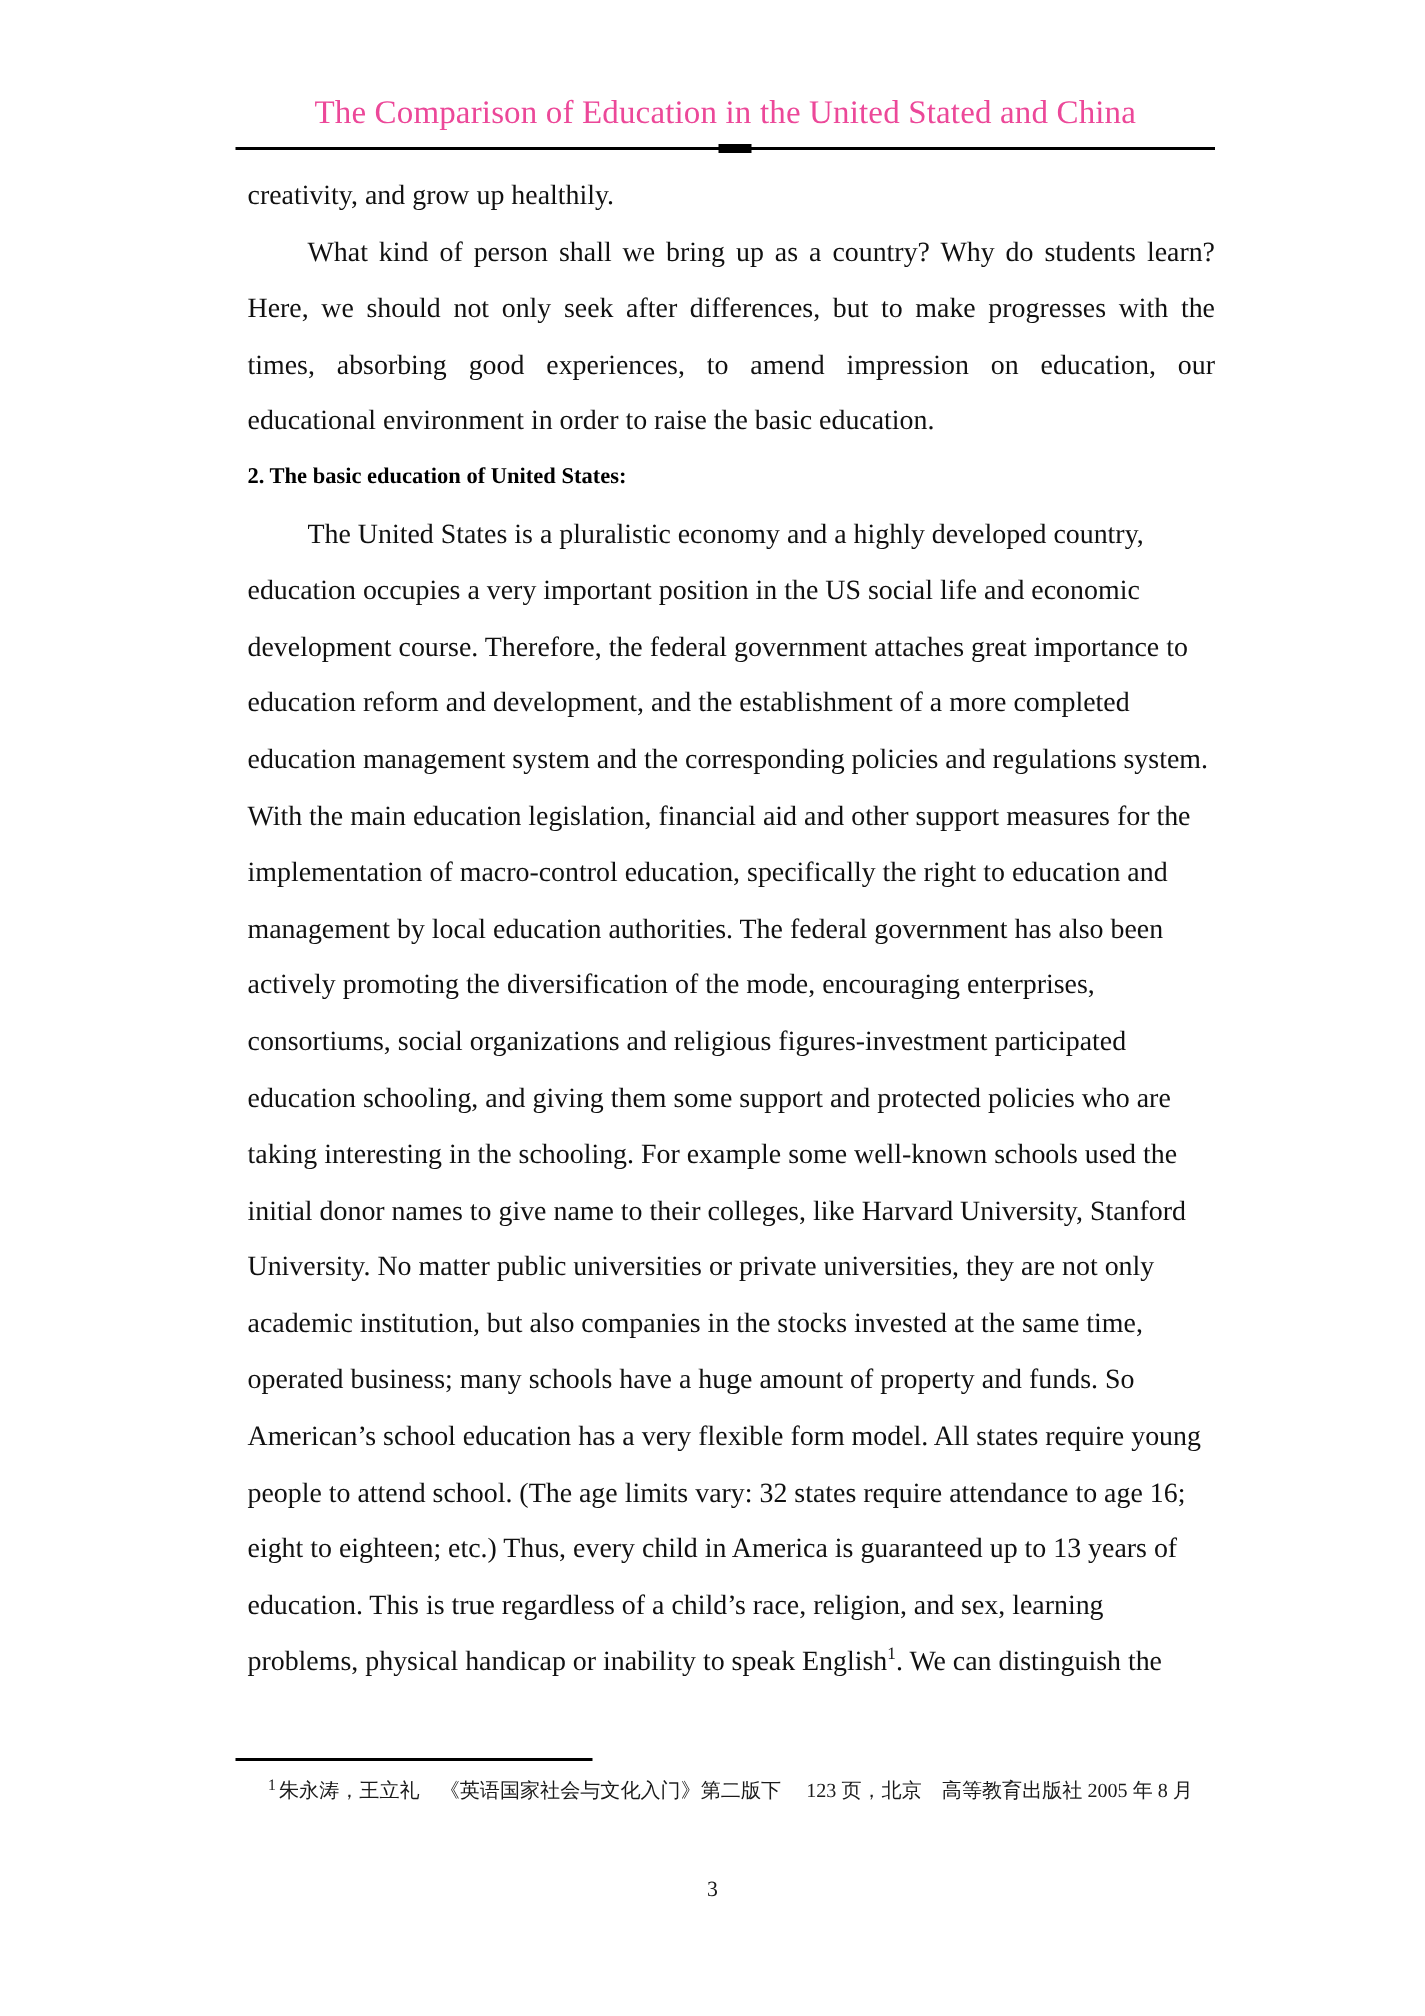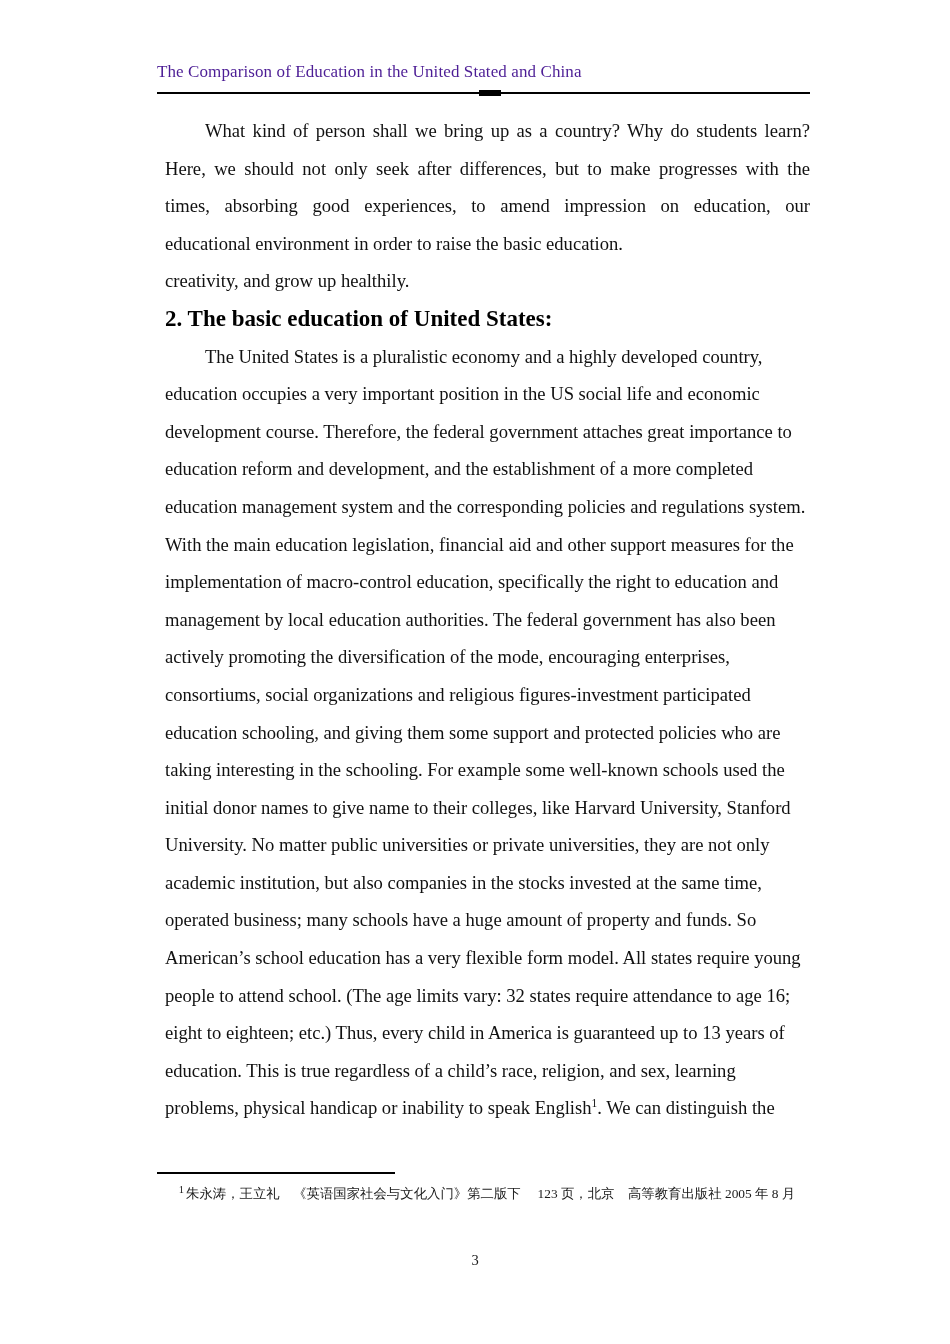--- a/index.html
+++ b/index.html
@@ -23,24 +23,25 @@
   }
 
   
   .header-block {
     position: absolute;
     left: 157px;
     top: 62px;
     width: 653px;
   }
   .header-title {
-    font-size: 17px;
+    font-size: 22px;
+    text-align: center;
     letter-spacing: 0.1px;
     line-height: 1.2;
-    color: #4c1d95;
+    color: #ec4899;
   }
   .header-rule-wrap {
     position: relative;
     margin-top: 8px;
     height: 6px;
   }
   .header-rule {
     position: absolute;
     left: 0;
     top: 2px;
@@ -73,21 +74,21 @@
   }
   .para-justified {
     text-align: justify;
     text-justify: inter-word;
   }
   .indent {
     display: inline-block;
     width: 40px;
   }
   .heading {
-    font-size: 23px;
+    font-size: 15px;
     line-height: 37.6px;
     font-weight: bold;
     margin: 0;
     color: #000000;
   }
   .fn-ref {
     font-size: 11.5px;
     vertical-align: super;
     line-height: 0;
   }
@@ -138,23 +139,23 @@
   <div class="header-block">
     <div class="header-title">The Comparison of Education in the United Stated and China</div>
     <div class="header-rule-wrap">
       <div class="header-rule"></div>
       <div class="header-rule-mark"></div>
     </div>
   </div>
 
   <div class="content">
 
+    <p class="para">creativity, and grow up healthily.</p>
+
     <p class="para para-justified"><span class="indent"></span><span>What kind of person shall we bring up as a country? Why do students learn? Here, we should not only seek after differences, but to make progresses with the times, absorbing good experiences, to amend impression on education, our educational environment in order to raise the basic education.</span></p>
-
-    <p class="para">creativity, and grow up healthily.</p>
 
     <p class="heading">2. The basic education of United States:</p>
 
     <p class="para"><span class="indent"></span><span>The United States is a pluralistic economy and a highly developed country, education occupies a very important position in the US social life and economic development course. Therefore, the federal government attaches great importance to education reform and development, and the establishment of a more completed education management system and the corresponding policies and regulations system. With the main education legislation, financial aid and other support measures for the implementation of macro-control education, specifically the right to education and management by local education authorities. The federal government has also been actively promoting the diversification of the mode, encouraging enterprises, consortiums, social organizations and religious figures-investment participated education schooling, and giving them some support and protected policies who are taking interesting in the schooling. For example some well-known schools used the initial donor names to give name to their colleges, like Harvard University, Stanford University. No matter public universities or private universities, they are not only academic institution, but also companies in the stocks invested at the same time, operated business; many schools have a huge amount of property and funds. So American’s school education has a very flexible form model. All states require young people to attend school. (The age limits vary: 32 states require attendance to age 16; eight to eighteen; etc.) Thus, every child in America is guaranteed up to 13 years of education. This is true regardless of a child’s race, religion, and sex, learning problems, physical handicap or inability to speak English</span><span class="fn-ref">1</span><span>.  We can distinguish the</span></p>
 
   </div>
 
   <div class="footnote-block">
     <div class="footnote-rule"></div>
     <p class="footnote-text"><span class="fn-num">1</span><span>朱永涛，王立礼　《英语国家社会与文化入门》第二版下　 123 页，北京　高等教育出版社 2005 年 8 月</span></p>

